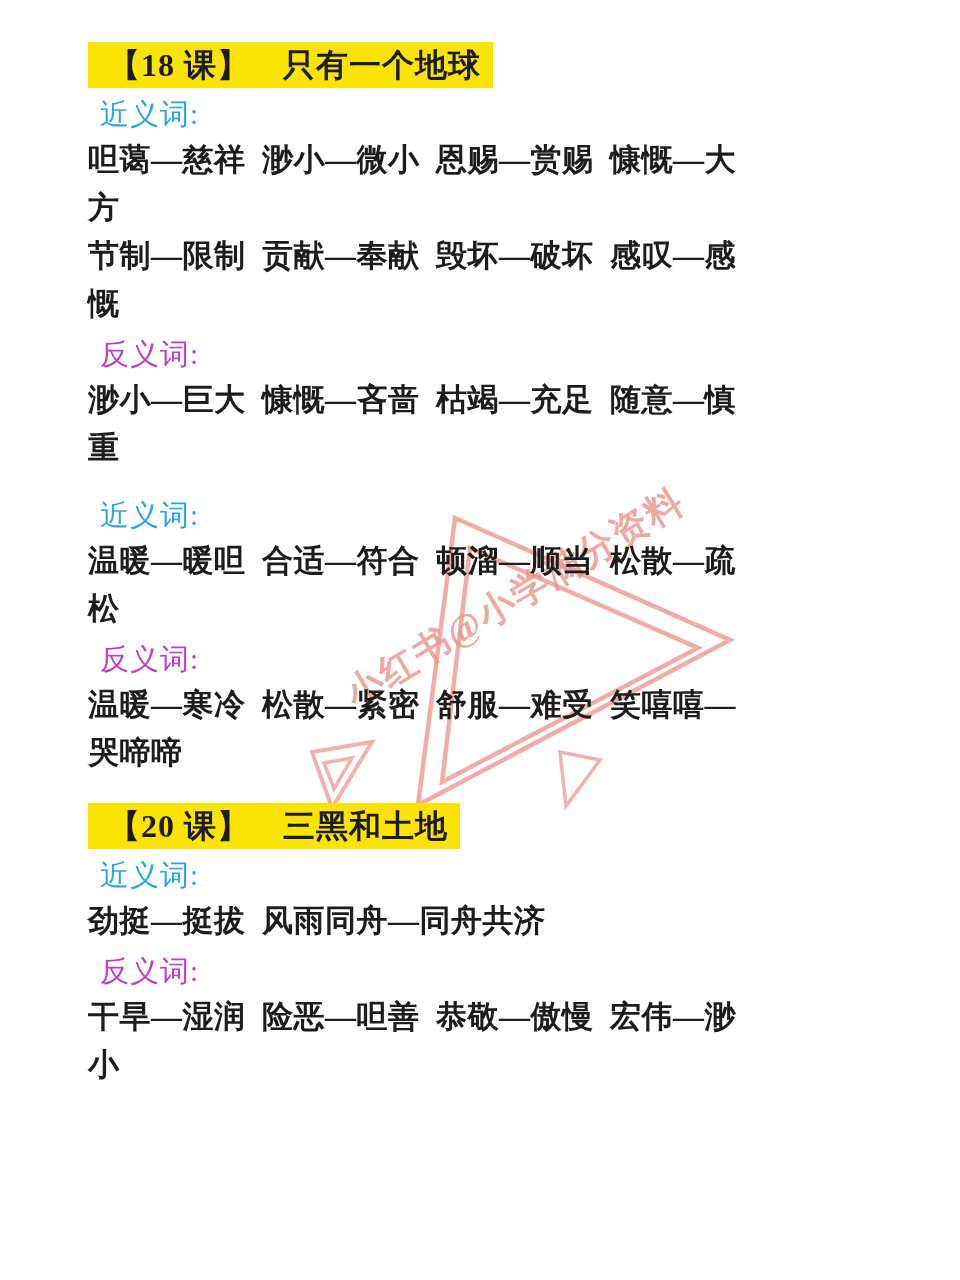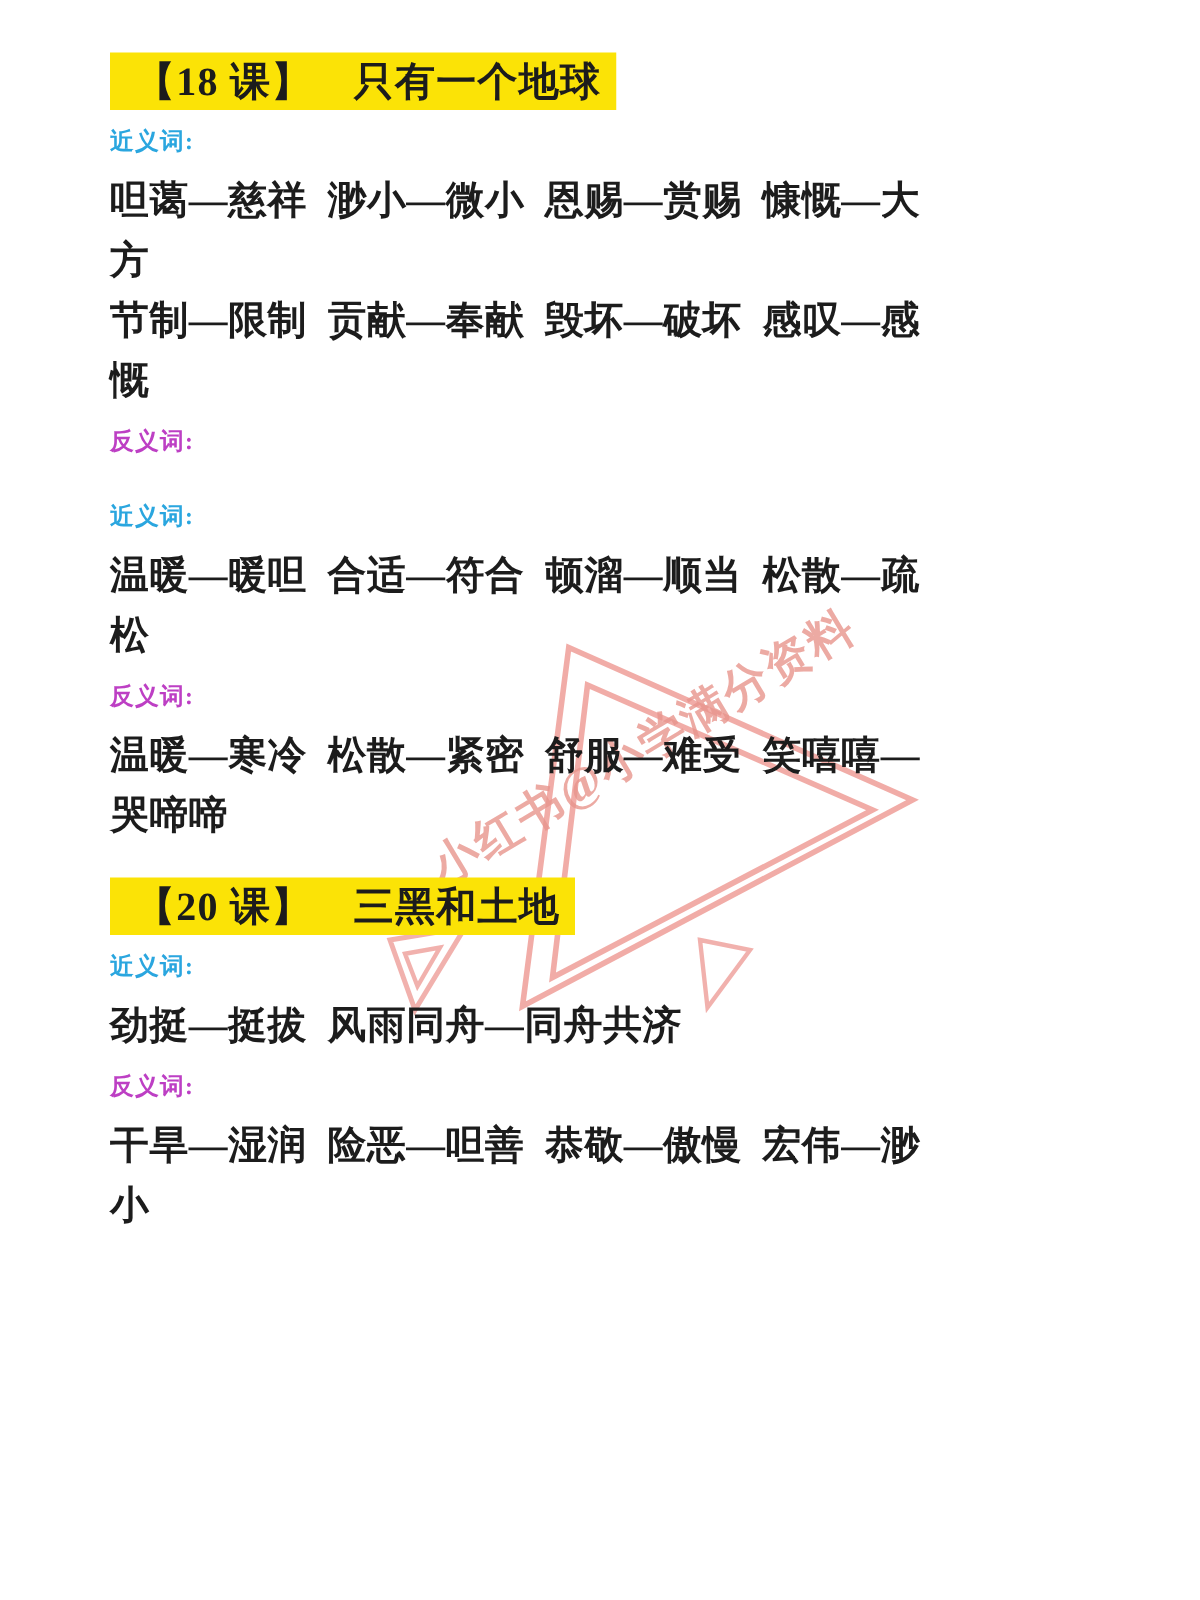--- a/index.html
+++ b/index.html
@@ -52,24 +52,24 @@
     background: var(--highlight);
     color: var(--body_text);
     font-weight: bold;
     font-size: 32px;
     line-height: 42px;
     padding: 2px 12px 2px 20px;
     letter-spacing: 1px;
     white-space: pre-wrap;
   }
   .label {
-    font-weight: bold;
-    font-size: 19px;
+    font-weight: normal;
+    font-size: 29px;
     line-height: 34px;
-    margin: 9px 0 5px;
+    margin: 9px 12px 5px;
     letter-spacing: 1px;
   }
   .label.syn { color: var(--synonym); }
   .label.ant { color: var(--antonym); }
   .word-line {
     font-weight: bold;
     font-size: 31px;
     line-height: 48px;
     color: var(--body_text);
     white-space: pre-wrap;
@@ -93,20 +93,21 @@
   </div>
 
   <div class="content">
 
     <div class="section">
       <div class="section-title">【18 课】　只有一个地球</div>
       <div class="label syn">近义词:</div>
       <div class="word-line">呾蔼—慈祥  渺小—微小  恩赐—赏赐  慷慨—大方</div>
       <div class="word-line">节制—限制  贡献—奉献  毁坏—破坏  感叹—感慨</div>
       <div class="label ant">反义词:</div>
+      <div class="word-line">渺小—巨大  慷慨—吝啬  枯竭—充足  随意—慎重</div>
     </div>
 
     <div class="section">
       <div class="label syn">近义词:</div>
       <div class="word-line">温暖—暖呾  合适—符合  顿溜—顺当  松散—疏松</div>
       <div class="label ant">反义词:</div>
       <div class="word-line">温暖—寒冷  松散—紧密  舒服—难受  笑嘻嘻—哭啼啼</div>
     </div>
 
     <div class="section">

